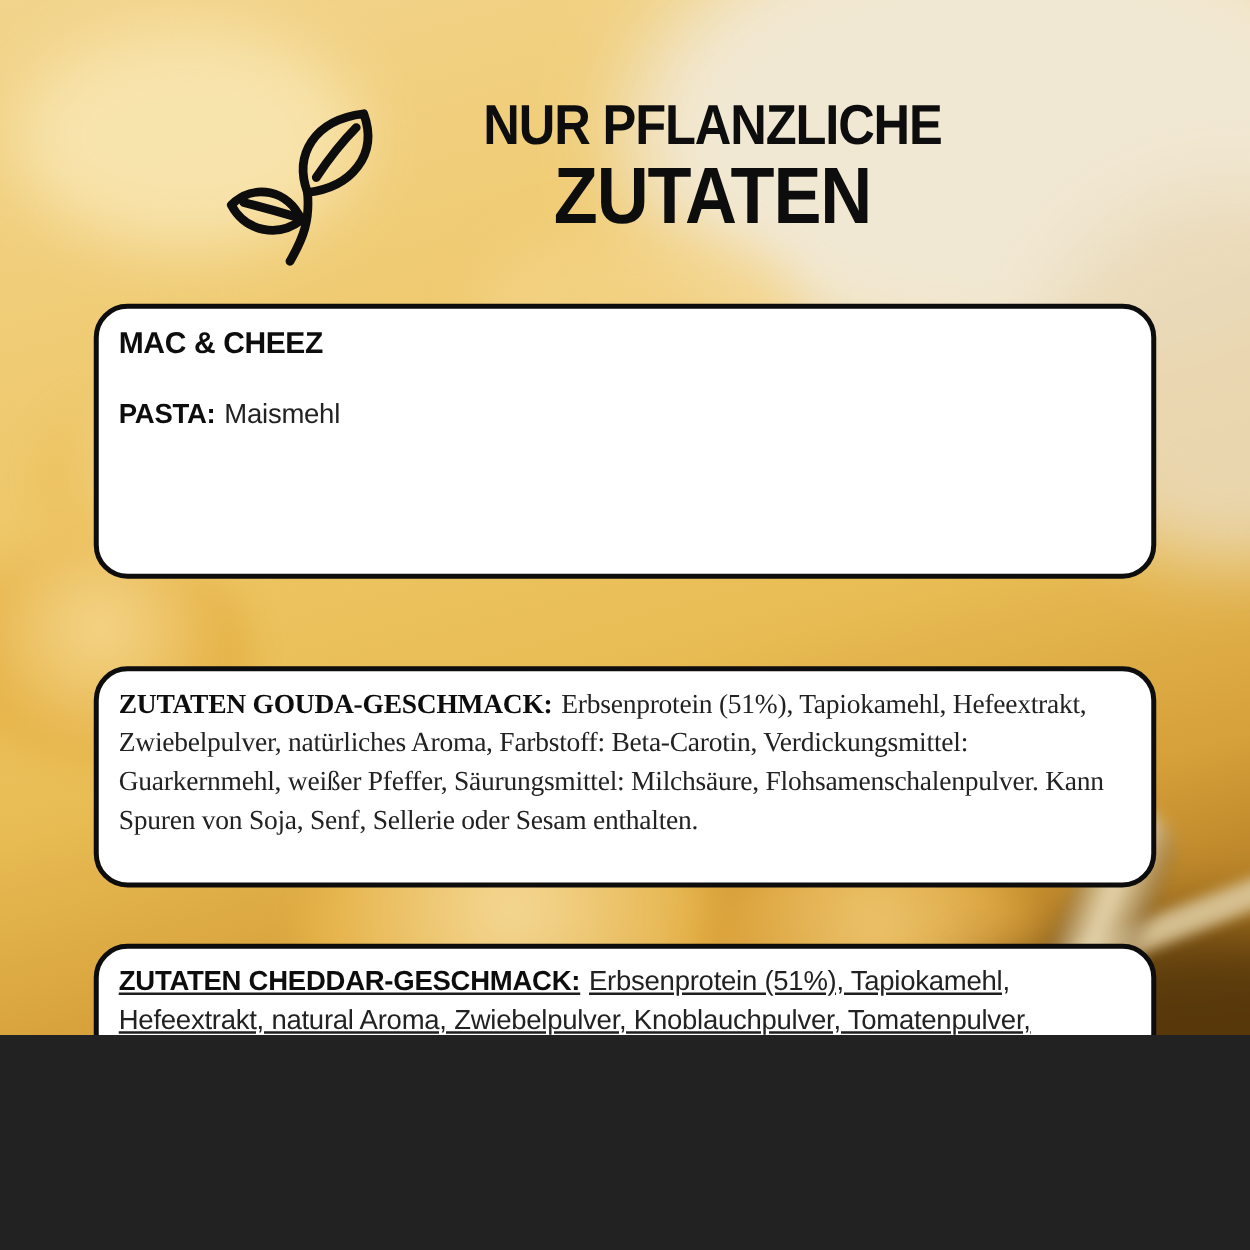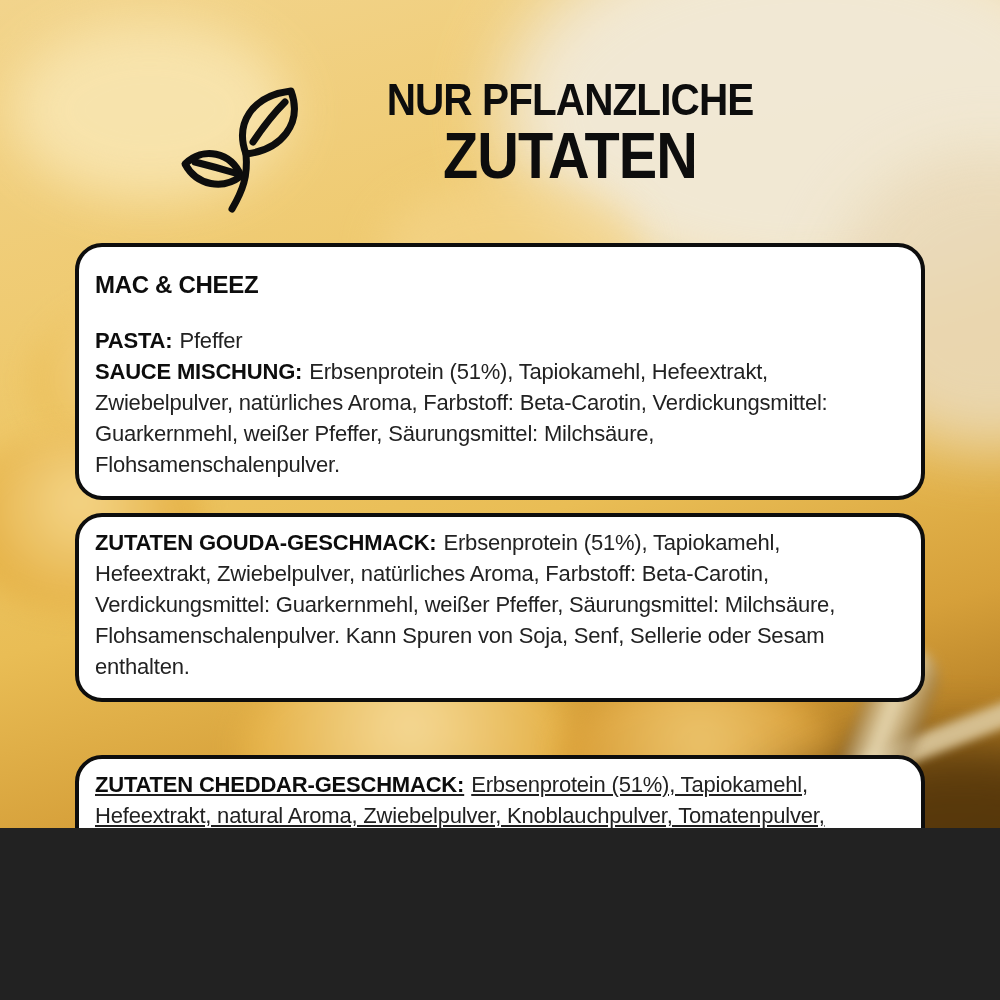--- a/index.html
+++ b/index.html
@@ -38,23 +38,23 @@
   .t1,.t2{display:block;transform:scaleX(.9);letter-spacing:-1px;}
   .t1{font-size:45px;line-height:52px;}
   .t2{font-size:64px;line-height:60px;}
   
   .card{
     position:absolute;left:75px;width:850px;box-sizing:border-box;
     background:#ffffff;border:4px solid #0d0d0d;border-radius:27px;
     padding:10px 28px 16px 16px;
   }
   .card1{top:243px;min-height:220px;}
-  .card2{top:513px;min-height:177px;}
+  .card2{top:533px;min-height:177px;font-family:Liberation Serif, serif;}
   .card3{top:755px;min-height:199px;text-decoration:underline;}
-  .card-heading{margin:14px 0 26px 0;font-size:24px;line-height:28px;font-weight:700;color:#0d0d0d;letter-spacing:-0.3px;}
+  .card-heading{margin:4px 0 26px 0;font-size:24px;line-height:28px;font-weight:700;color:#0d0d0d;letter-spacing:-0.3px;}
   .line{margin:0;font-size:22px;line-height:31px;letter-spacing:-0.2px;color:#222;}
   .lead{font-weight:700;color:#0d0d0d;margin-right:.32em;margin-top:47px;}
 </style>
 </head>
 <body>
 
 <div class="canvas">
 
   <div class="bg">
     <div class="blob b-cream-tr"></div>
@@ -85,22 +85,21 @@
       </svg>
     </div>
     <div class="title">
       <span class="t1">NUR PFLANZLICHE</span>
       <span class="t2">ZUTATEN</span>
     </div>
   </header>
 
   <section class="card card1">
     <h2 class="card-heading">MAC &amp; CHEEZ</h2>
-    <p class="line"><span class="lead">PASTA:</span><span>Pfeffer</span></p>
-    <p class="line"><span class="lead">SAUCE MISCHUNG:</span><span>Erbsenprotein (51%), Tapiokamehl, Hefeextrakt, Zwiebelpulver, natürliches Aroma, Farbstoff: Beta-Carotin, Verdickungsmittel: Guarkernmehl, weißer Pfeffer, Säurungsmittel: Milchsäure, Flohsamenschalenpulver.</span></p>
+    <p class="line"><span class="lead">PASTA:</span><span>Maismehl</span></p>
   </section>
 
   <section class="card card2">
     <p class="line"><span class="lead">ZUTATEN GOUDA-GESCHMACK:</span><span>Erbsenprotein (51%), Tapiokamehl, Hefeextrakt, Zwiebelpulver, natürliches Aroma, Farbstoff: Beta-Carotin, Verdickungsmittel: Guarkernmehl, weißer Pfeffer, Säurungsmittel: Milchsäure, Flohsamenschalenpulver. Kann Spuren von Soja, Senf, Sellerie oder Sesam enthalten.</span></p>
   </section>
 
   <section class="card card3">
     <p class="line"><span class="lead">ZUTATEN CHEDDAR-GESCHMACK:</span><span>Erbsenprotein (51%), Tapiokamehl, Hefeextrakt, natural Aroma, Zwiebelpulver, Knoblauchpulver, Tomatenpulver, Paprikapulver (süß), Farbstoff: Beta-Carotin, Verdickungsmittel: Guarkernmehl, Säurungsmittel: Milchsäure, Flohsamenschalenpulver, Chili, Rote Beete Pulver. Kann Spuren von Soja, Senf, Sellerie oder Sesam enthalten.</span></p>
   </section>
 

